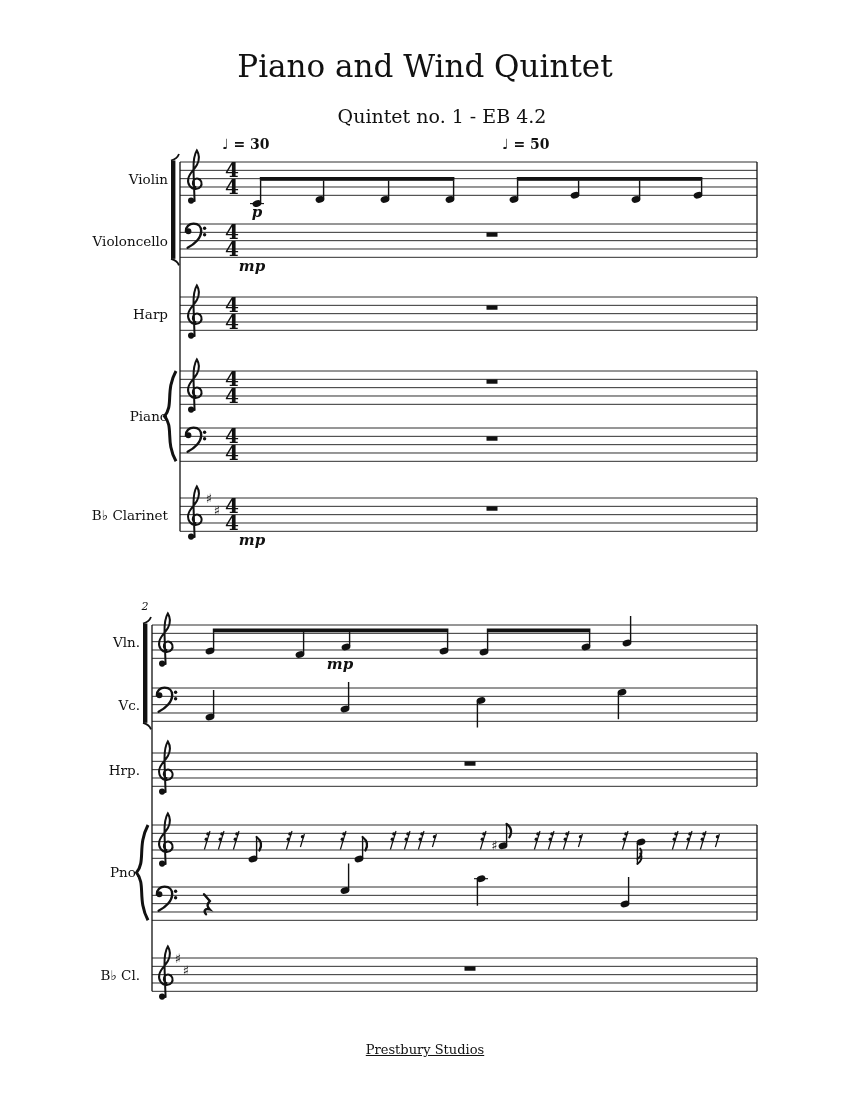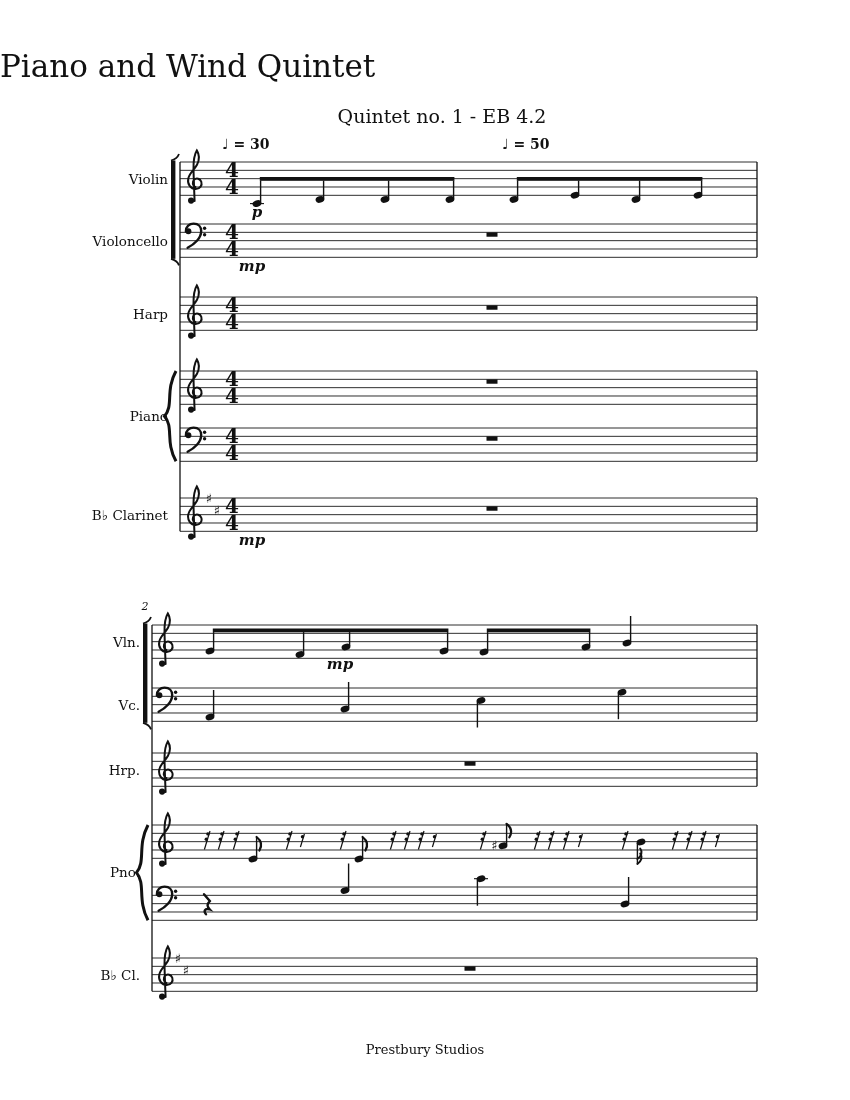--- a/index.html
+++ b/index.html
@@ -1,23 +1,23 @@
 <!DOCTYPE html>
 <html><head>
 <meta charset="utf-8">
 <style>
   html,body{margin:0;padding:0;background:#ffffff;}
   .page{position:relative;width:850px;height:1100px;background:#ffffff;color:#111;
         font-family:"DejaVu Serif",serif;overflow:hidden;}
-  .title{position:absolute;top:48px;left:0;width:100%;text-align:left;
+  .title{position:absolute;top:48px;left:0;width:100%;text-align:center;
          font-size:31px;font-weight:normal;margin:0;}
   .subtitle{position:absolute;top:88px;left:0;width:100%;text-align:center;
             font-size:19px;font-weight:normal;margin:17px;}
   .footer{position:absolute;top:1042px;left:0;width:100%;text-align:center;
-          font-size:13px;}
+          font-size:13px;text-decoration:underline;}
   #score-svg{position:absolute;left:0;top:0;}
   text{fill:#111;}
   .label{font-family:"DejaVu Serif",serif;font-size:13.5px;}
   .timesig{font-family:"DejaVu Serif",serif;font-size:20px;font-weight:bold;}
   .dyn{font-family:"DejaVu Serif",serif;font-size:15px;font-style:italic;font-weight:bold;}
   .tempo{font-family:"DejaVu Serif","DejaVu Sans",serif;font-size:14px;font-weight:bold;}
   .keysig,.acc{font-family:"DejaVu Sans",sans-serif;font-size:13px;font-weight:bold;}
   .measure-num{font-family:"DejaVu Serif",serif;font-size:11px;font-style:italic;}
 </style>
 </head>

